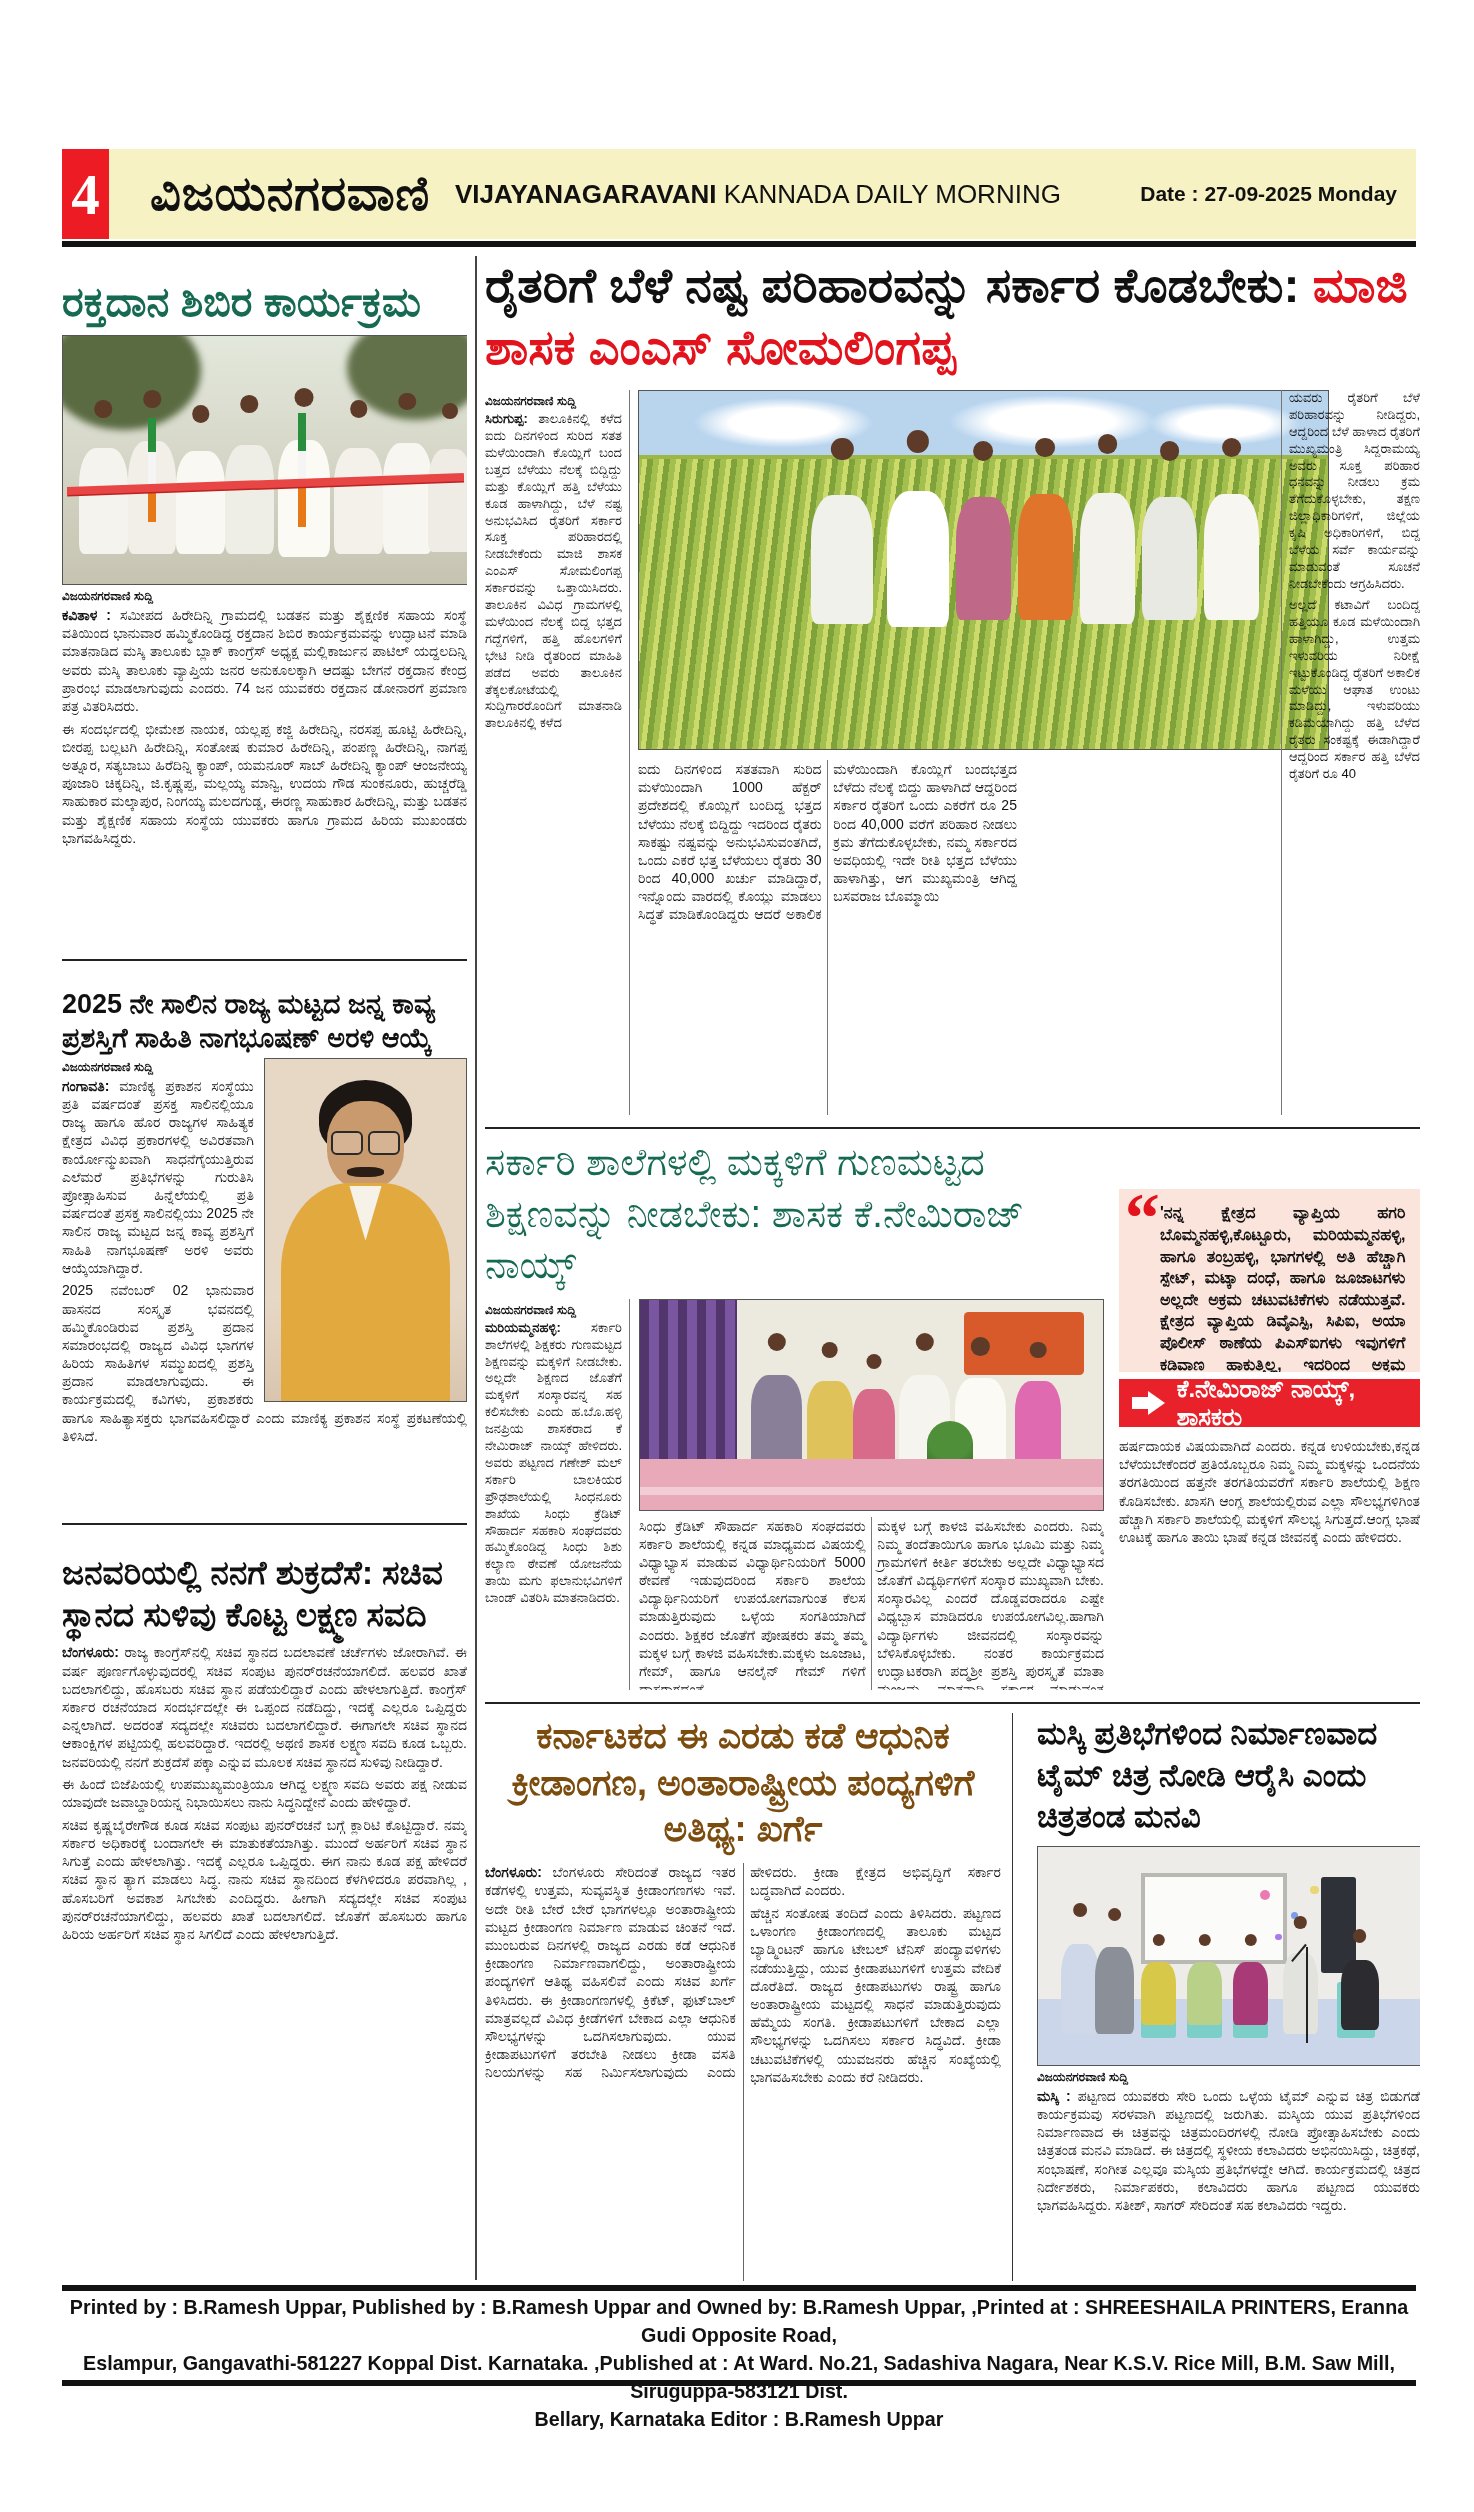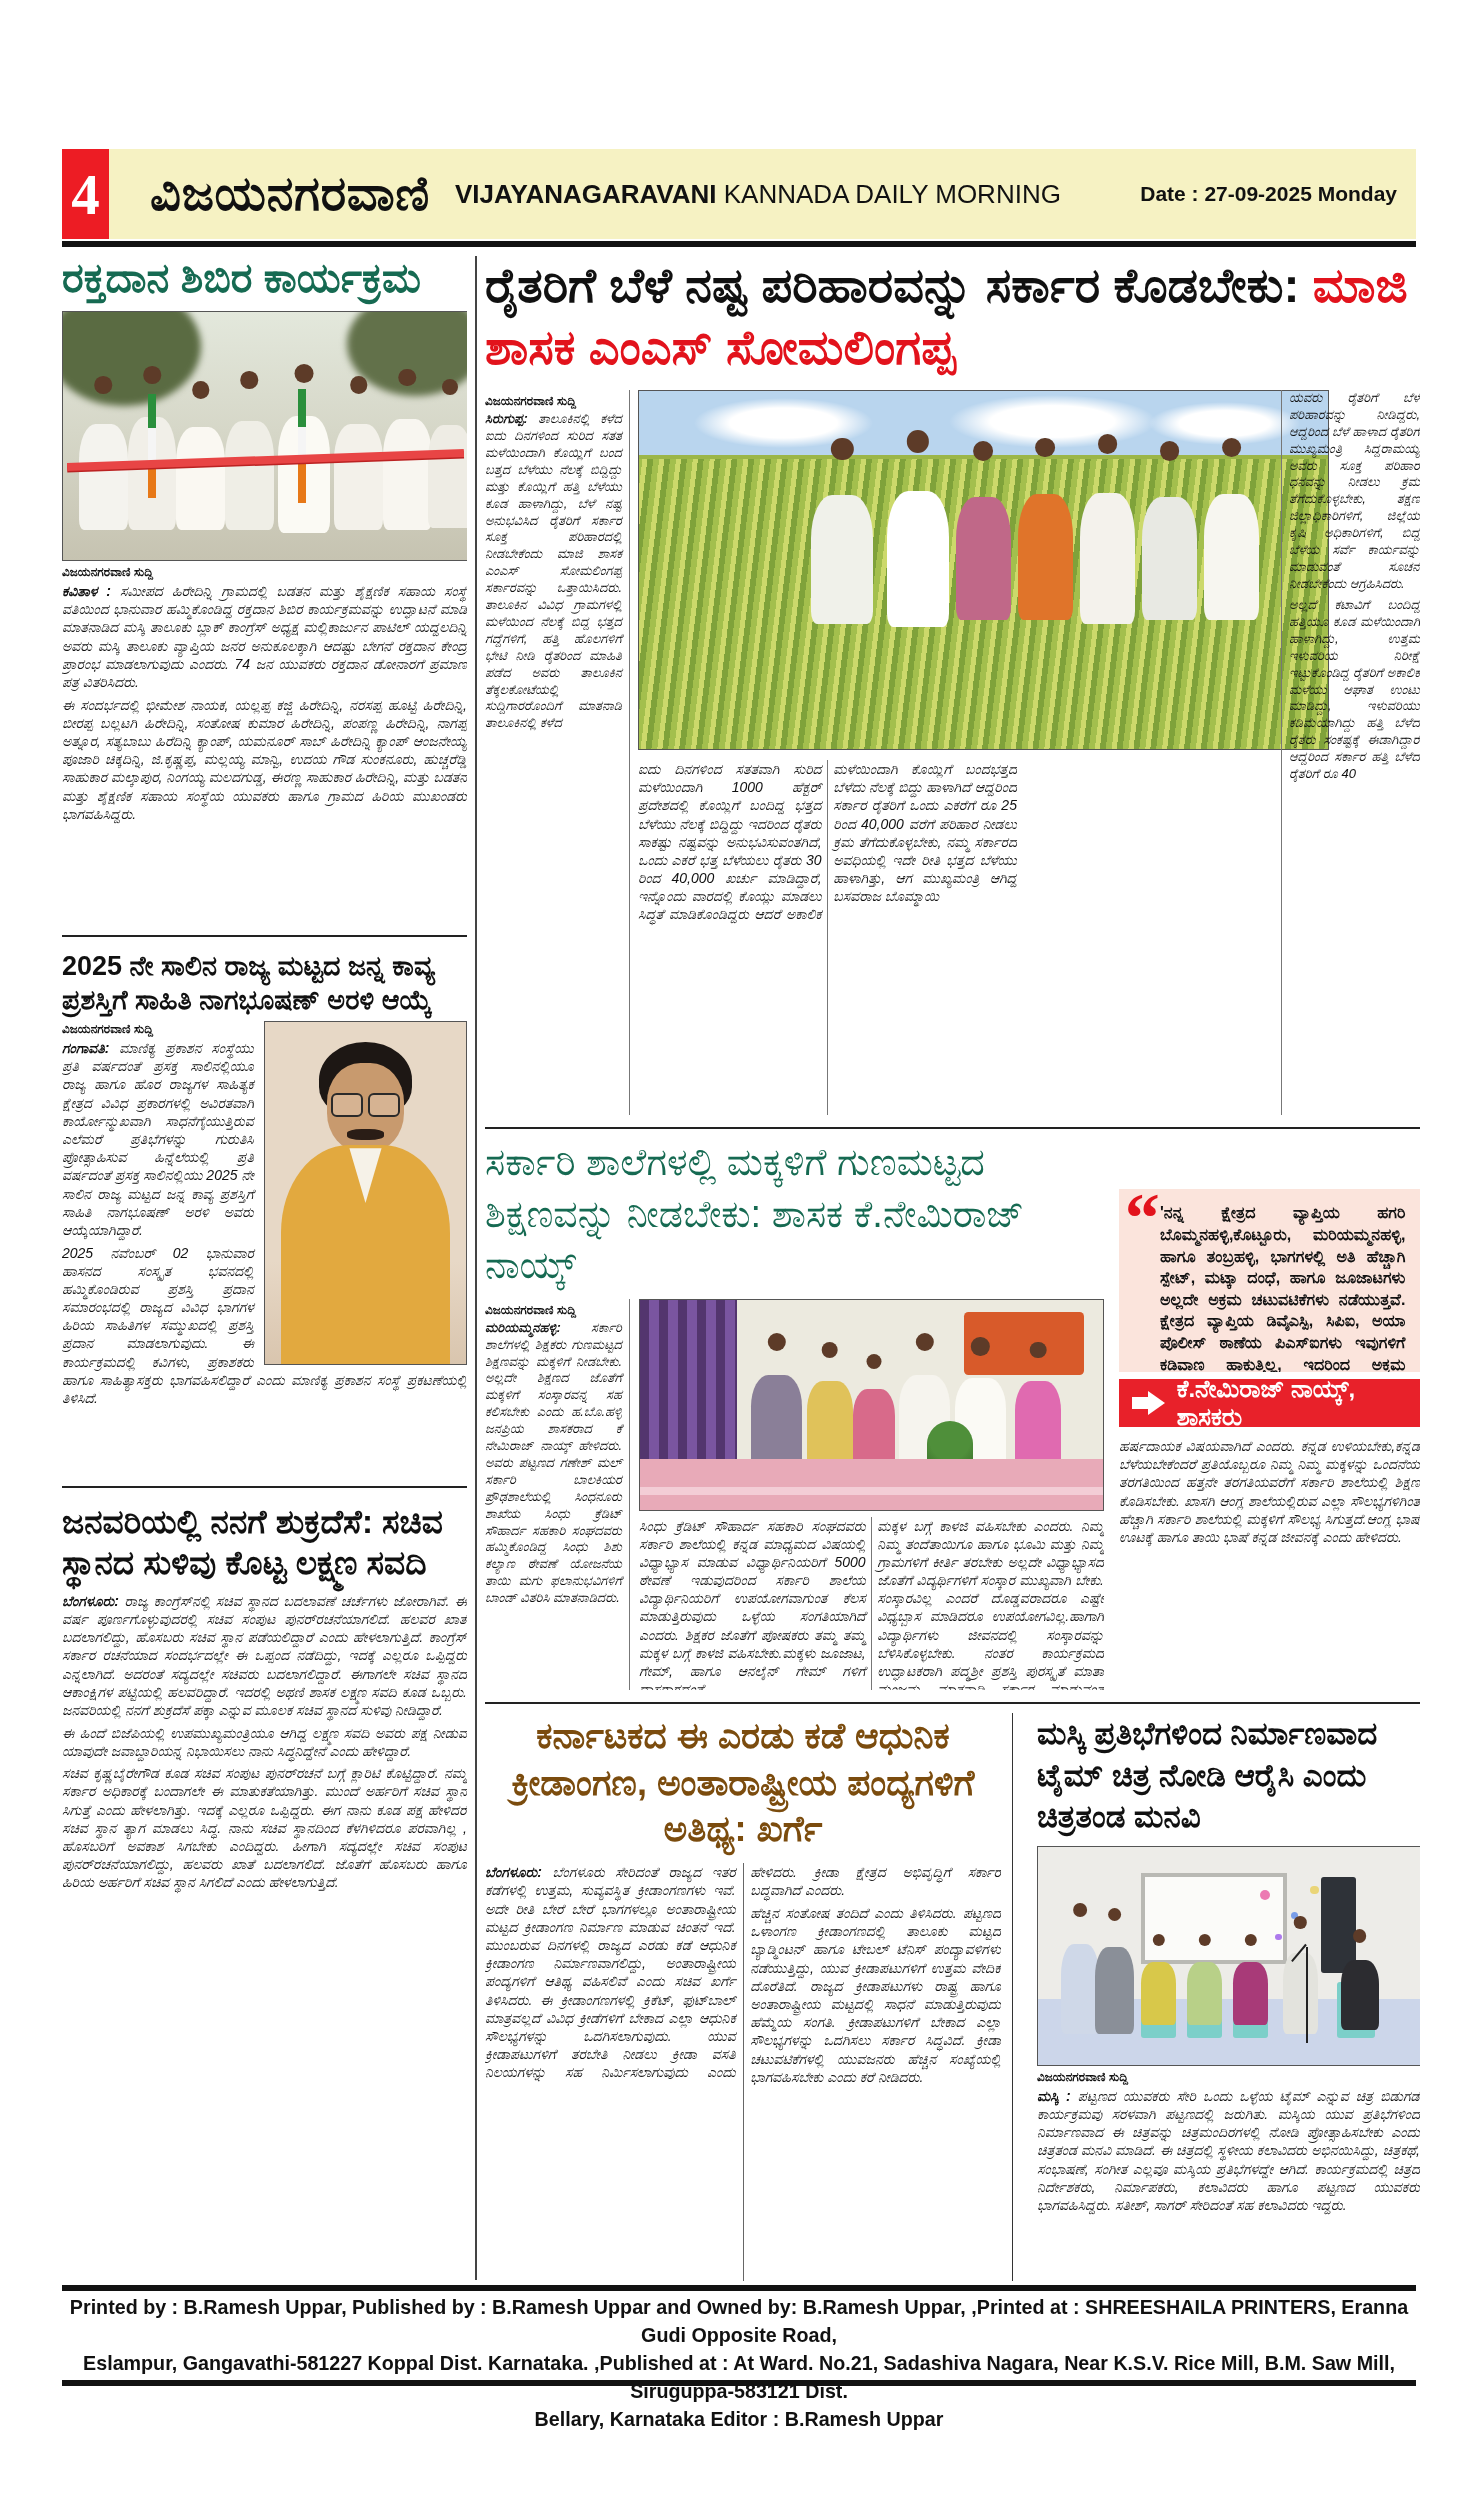--- a/index.html
+++ b/index.html
@@ -12,32 +12,32 @@
            display:flex;align-items:center;justify-content:center;font-family:"Liberation Serif",serif;}
   .mast-kn{font-size:48px;font-weight:800;margin-left:41px;letter-spacing:0.7px;}
   .mast-en{font-size:26px;margin-left:25px;white-space:nowrap;}
   .mast-en b{font-weight:800;}
   .mast-date{margin-left:auto;margin-right:19px;font-size:21px;font-weight:700;white-space:nowrap;}
   .hrule-top{position:absolute;left:62px;top:241px;width:1354px;height:5.8px;background:#121212;}
   .vrule-main{position:absolute;left:475px;top:256px;width:1.5px;height:2024px;background:#444;}
   
   h1,h2,h3,p{margin:0;padding:0;}
   .byline{font-weight:700;font-size:12px;margin:4.4px 0 2.9px 0;}
-  .bodytxt{font-size:14px;line-height:1.3;text-align:justify;font-style:italic;}
+  .bodytxt{font-size:14px;line-height:1.3;text-align:justify;}
   .bodytxt b{font-weight:700;}
   .green{color:#166a52;}
   .red{color:#e2131c;}
   .brown{color:#7b4c0e;}
   .secrule{border:none;border-top:2.2px solid #222;margin:10.2px 0;}
   
   .col-left{position:absolute;left:62px;top:255px;width:405px;height:2026px;overflow:hidden;}
   .a-head{font-size:41px;font-weight:800;line-height:1.15;}
   .b-head{font-size:27px;font-weight:800;line-height:1.25;margin-top:2.9px;}
   .c-head{font-size:33px;font-weight:800;line-height:1.25;margin-top:2.9px;}
-  .art{overflow:hidden;}
+  .art{overflow:hidden;margin-top:24px;}
   .art-a{height:670px;}
   .art-b{height:528px;}
   .art-c{height:794px;}
   
   .ph{position:relative;overflow:hidden;border:0.7px solid #555;background:#dcd8cc;}
   .p{position:absolute;}
   .p::before{content:"";position:absolute;top:0;left:50%;transform:translateX(-50%);
              width:36%;aspect-ratio:1/1;border-radius:50%;background:var(--h,#5d3b28);}
   .p::after{content:"";position:absolute;top:31%;left:0;right:0;bottom:0;
             border-radius:34% 34% 10% 10%;background:var(--c,#f4f3ee);}

